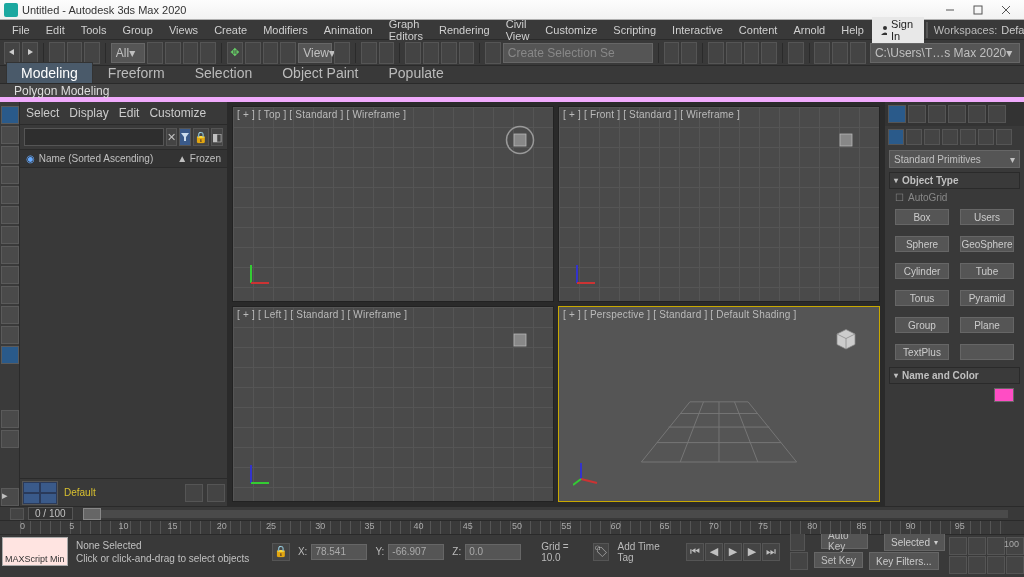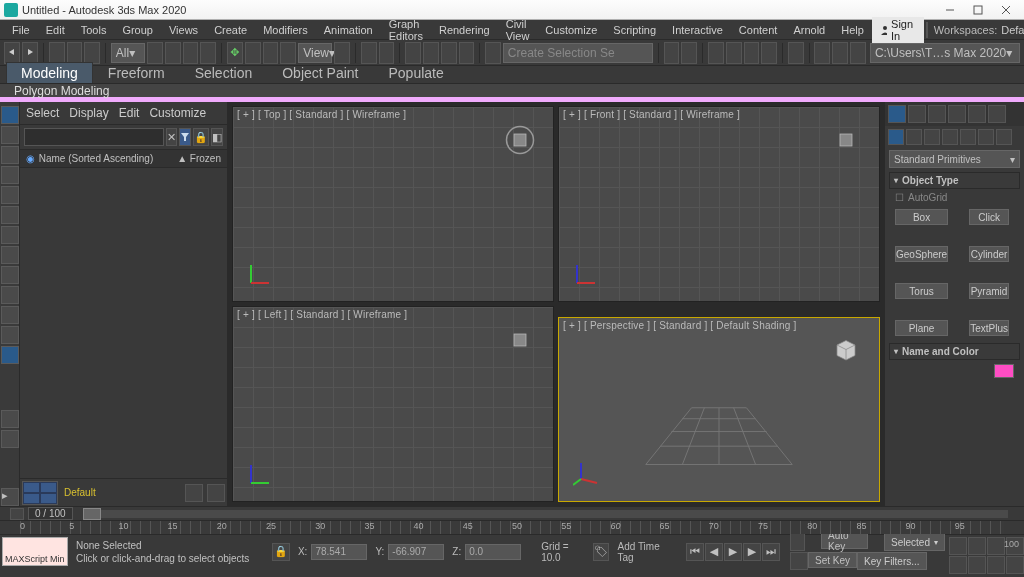--- a/index.html
+++ b/index.html
@@ -50,39 +50,39 @@
   .se-header .col-name { flex:1; }
   .se-body { flex:1; }
 
   .viewports { flex:1; position:relative; background:#2a2a2a; padding:4px; }
   .vp-grid { display:grid; grid-template-columns:1fr 1fr; grid-template-rows:1fr 1fr; gap:4px; height:100%; }
   .vp { background:#4a4a4a; border:1.5px solid #222; position:relative; overflow:hidden;
         background-image:
           linear-gradient(#555 1px, transparent 1px),
           linear-gradient(90deg, #555 1px, transparent 1px);
         background-size: 20px 20px; }
-  .vp.active { border-color:#c8a800;margin-top:11px; }
+  .vp.active { border-color:#c8a800; }
   .vp-label { position:absolute; top:2px; left:4px; font-size:10px; color:#bbb; letter-spacing:0.2px;}
   .vp .axes { position:absolute; left:14px; bottom:14px; width:28px; height:28px; }
   .vp .cube { position:absolute; right:18px; top:18px; width:30px; height:30px; }
 
   
   .cmd-panel { width: 140px; background:#393939; border-left:1px solid #2a2a2a; display:flex; flex-direction:column; }
   .cmd-tabs { display:flex; gap:2px; padding:3px; background:#333;}
   .cmd-tab { width:18px; height:18px; background:#444; border:1px solid #555; }
   .cmd-tab.active { background:#2a5a8a; }
   .cmd-sub { display:flex; gap:2px; padding:3px; }
   .cmd-sub .csub { width:16px; height:16px; background:#444; border:1px solid #555;}
   .cmd-sub .csub.active { background:#2a5a8a;}
   .cmd-combo { margin:2px 4px; height:18px; background:#555; border:1px solid #666; font-size:10px; padding:0 4px; display:flex; align-items:center; justify-content:space-between;}
   .rollout { margin:2px 4px; }
   .rollout-head { background:#3a3a3a; border:1px solid #2a2a2a; padding:2px 4px; font-size:10px; font-weight:bold; display:flex; align-items:center; gap:4px;}
   .rollout-head::before{content:"▾"; font-size:8px;}
   .autogrid { font-size:10px; color:#888; padding:3px 6px; display:flex; align-items:center; gap:4px;}
-  .prim-grid { display:grid; grid-template-columns:1fr 1fr 1fr; gap:21px; padding:3px 6px;}
+  .prim-grid { display:grid; grid-template-columns:1fr 1fr; gap:11px; padding:3px 6px;}
   .prim-btn { background:#555; border:1px solid #666; height:16px; font-size:10px; display:flex; align-items:center; justify-content:center; color:#ccc;}
   .color-swatch { width:20px; height:14px; background:#ff4dc4; border:1px solid #666; float:right; margin:4px 6px;}
 
   
   .se-bottom { height:28px; background:#393939; border-top:1px solid #2a2a2a; display:flex; align-items:center;}
   .vp-switch { width:36px; height:24px; background:#3a5a8a; margin:2px; border:1px solid #555; display:grid; grid-template-columns:1fr 1fr; grid-template-rows:1fr 1fr;}
   .vp-switch div { border:1px solid #2a3a5a;}
   .proj-label { color:#d8c030; font-size:10px; padding:0 4px; flex:1;}
   .se-bottom .btn { width:18px; height:18px; background:#444; border:1px solid #555; margin:0 2px;}
 
@@ -389,21 +389,21 @@
       <span>Standard Primitives</span>
         <span>▾</span>
     </div>
     <div class="rollout">
       <div class="rollout-head">
           <span>Object Type</span>
         </div>
       <div class="autogrid">☐ <span>AutoGrid</span></div>
       <div class="prim-grid" id="prim-grid">
           <div class="prim-btn">Box</div>
-          <div class="prim-btn">Click</div>
+          <div class="prim-btn">Users</div>
           <div class="prim-btn">Sphere</div>
           <div class="prim-btn">GeoSphere</div>
           <div class="prim-btn">Cylinder</div>
           <div class="prim-btn">Tube</div>
           <div class="prim-btn">Torus</div>
           <div class="prim-btn">Pyramid</div>
           <div class="prim-btn">Group</div>
           <div class="prim-btn">Plane</div>
           <div class="prim-btn">TextPlus</div>
           <div class="prim-btn"></div>
@@ -485,21 +485,21 @@
     <div class="pbtn">▶</div>
     <div class="pbtn">▶</div>
     <div class="pbtn">⏭</div>
   </div>
   <div class="right-stack">
     <div style="display:flex; gap:16px;">
       <div class="pbtn"></div>
       <div class="autokey">Auto Key</div>
       <div class="sbtn combo">Selected</div>
     </div>
-    <div style="display:flex; gap:0;">
+    <div style="display:flex; gap:6px;">
       <div class="pbtn"></div>
       <div class="autokey">Set Key</div>
       <div class="sbtn">Key Filters...</div>
     </div>
   </div>
   <div class="nav-grid">
     <div class="navcube-btn"></div>
     <div class="navcube-btn"></div>
     <div class="navcube-btn"></div>
     <div class="navcube-btn"></div>

